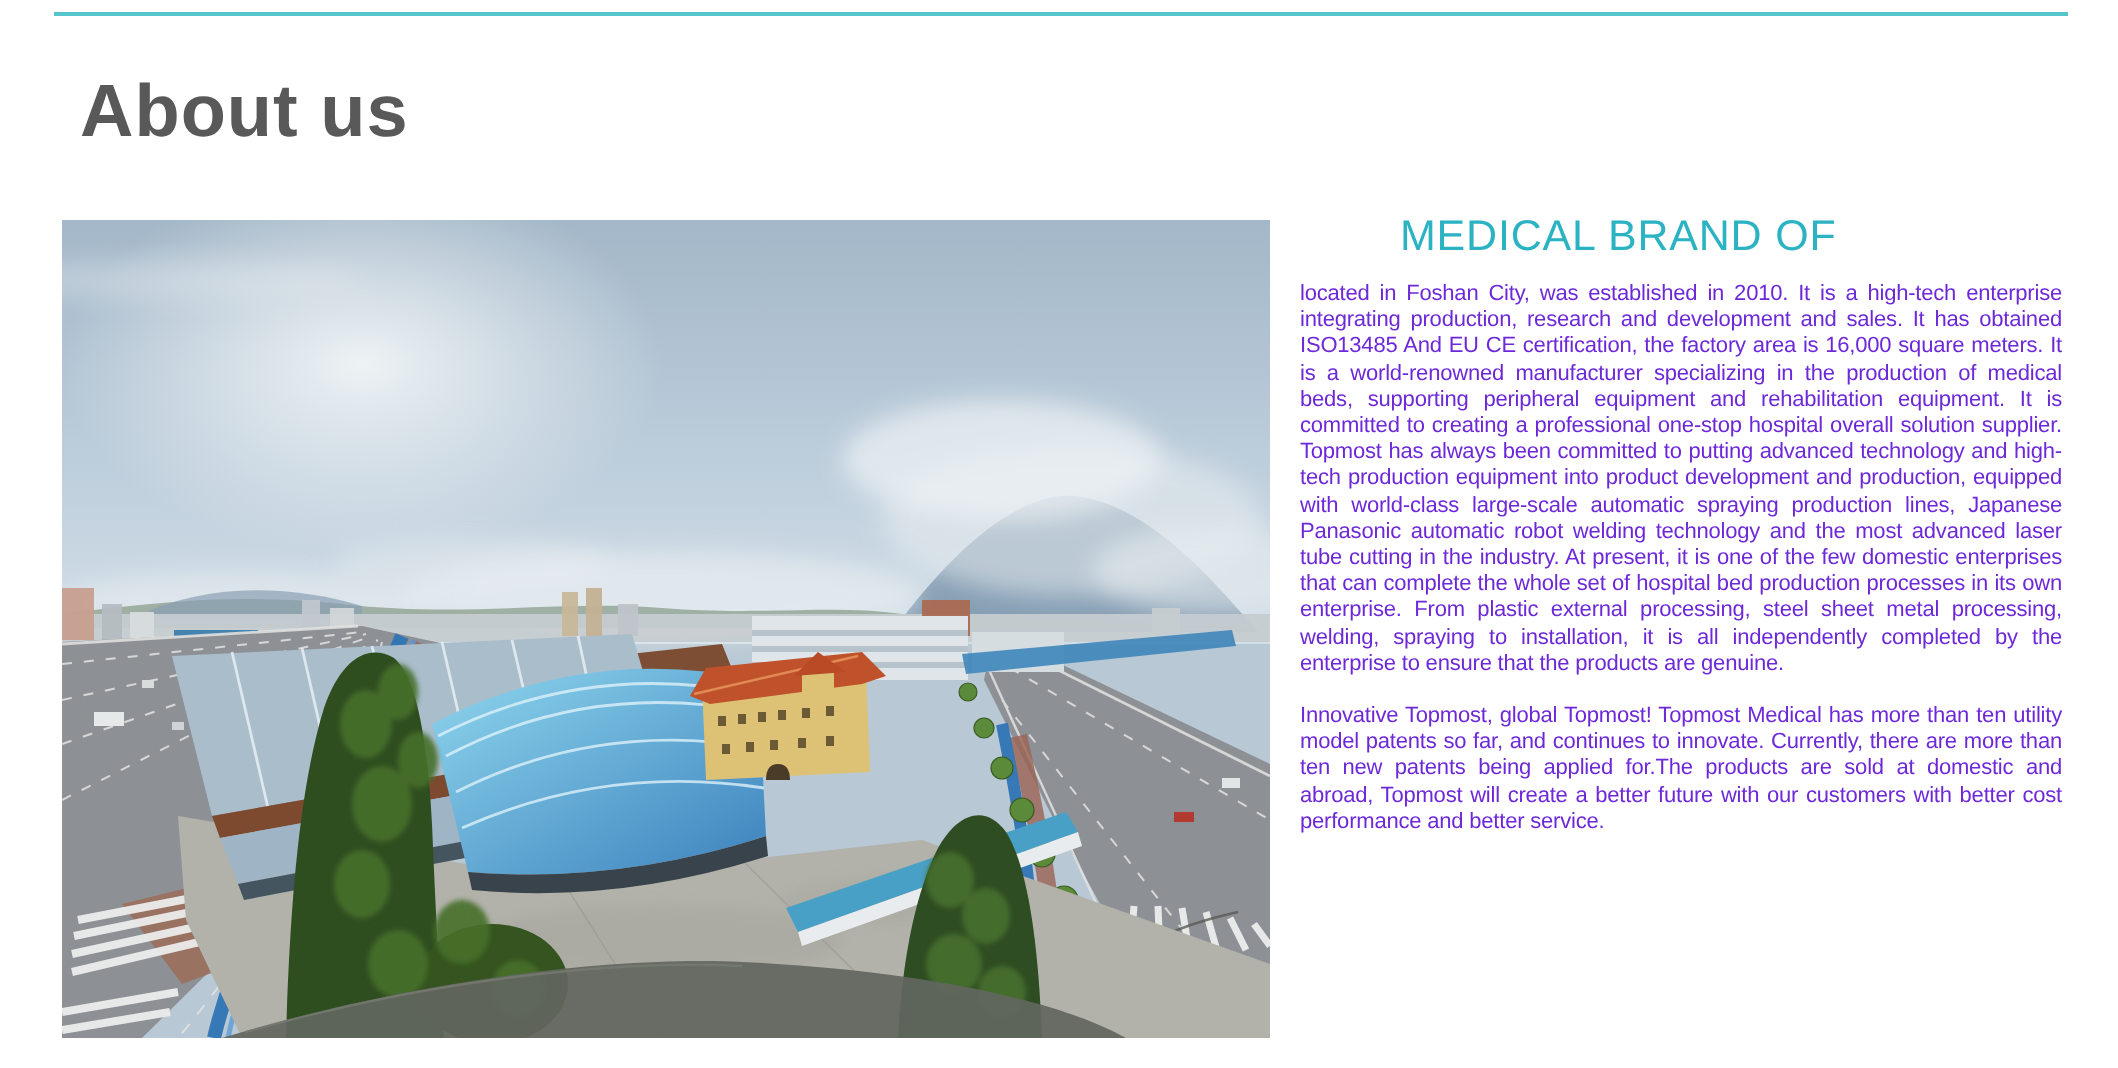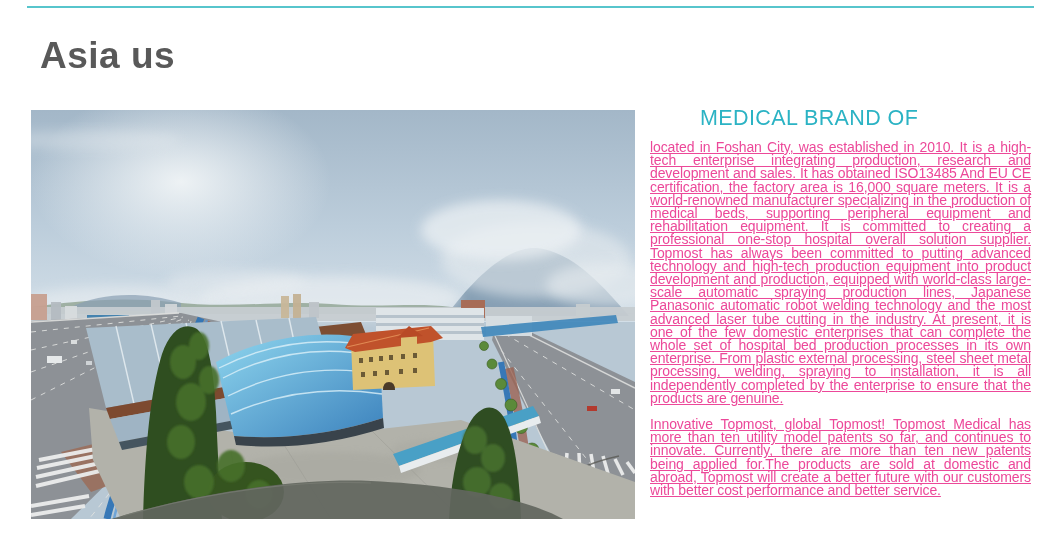--- a/index.html
+++ b/index.html
@@ -20,33 +20,33 @@
            margin:0; overflow:hidden; background:#b8c8d4; }
   .photo svg { display:block; }
 
   .intro { position:absolute; left:650px; top:106px; width:381px; }
 
   .intro-heading { margin:0 0 10px 50px; padding:0;
                    font-size:21.5px; line-height:25px; font-weight:500;
                    color:#2bb3c4; letter-spacing:0.4px;
                    font-family:"Liberation Sans", sans-serif; }
 
-  .para { margin:0 0 13px 0; font-size:14px; line-height:13.2px;
-          color:#ec4899; text-align:justify; letter-spacing:-0.1px;
-          font-family:"Liberation Sans", sans-serif;text-decoration:underline; }
+  .para { margin:0 0 13px 0; font-size:11px; line-height:13.2px;
+          color:#6d28d9; text-align:justify; letter-spacing:-0.1px;
+          font-family:"Liberation Sans", sans-serif; }
   .para:last-child { margin-bottom:0; }
 </style>
 </head>
 <body>
 
 <div class="page">
 
   <div class="top-rule"></div>
 
-  <h1 class="page-title">Asia us</h1>
+  <h1 class="page-title">About us</h1>
 
   <figure class="photo">
     <svg width="604" height="409" viewBox="0 0 604 409" preserveAspectRatio="none">
       <defs>
         <linearGradient id="sky" x1="0" y1="0" x2="0" y2="1">
           <stop offset="0" stop-color="#a3b7c8"></stop>
           <stop offset="0.55" stop-color="#bccddb"></stop>
           <stop offset="1" stop-color="#d3dfe8"></stop>
         </linearGradient>
         <radialGradient id="glare" cx="0.5" cy="0.5" r="0.5">

